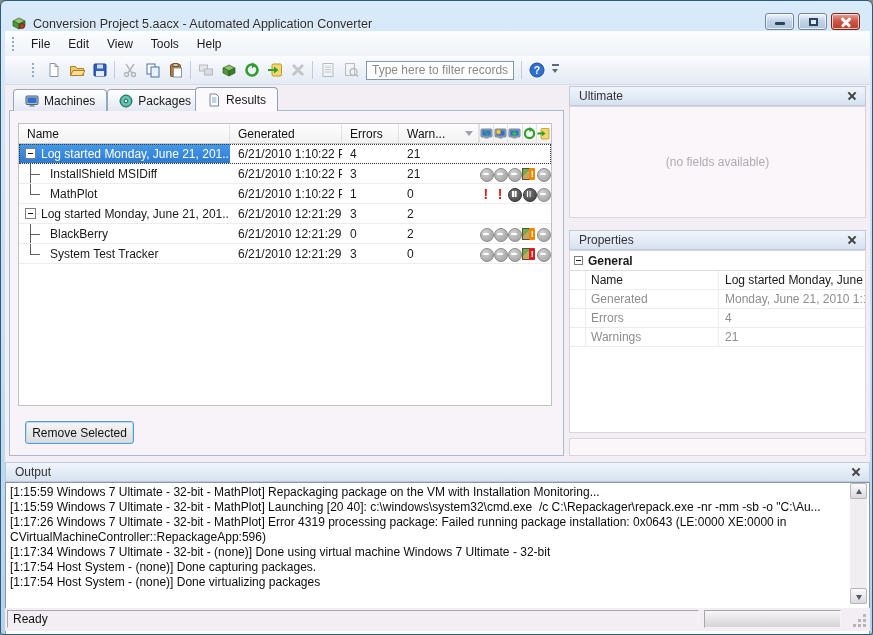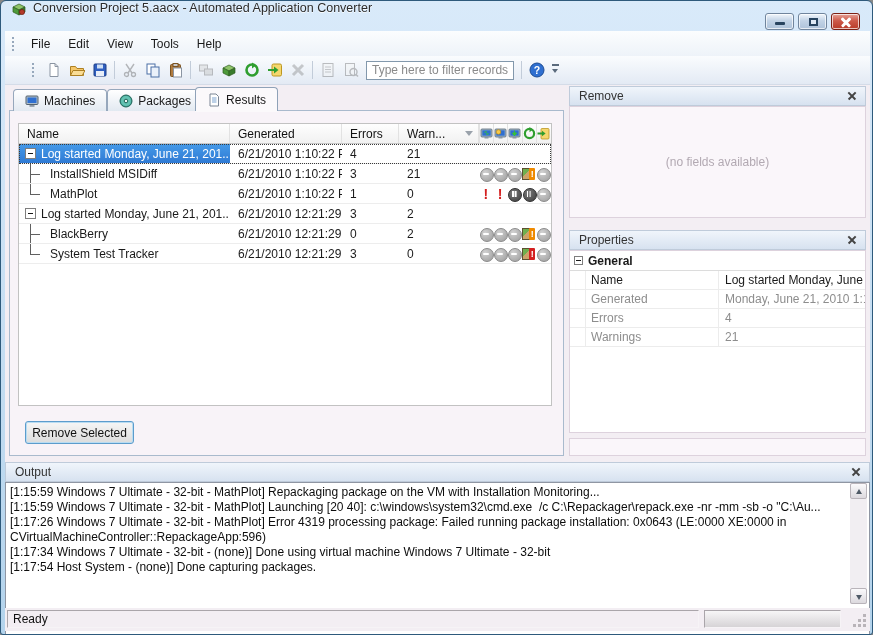--- a/index.html
+++ b/index.html
@@ -4,21 +4,21 @@
 <style>
   * { margin:0; padding:0; box-sizing:border-box; }
   html,body { background:#888; }
   body { font-family:"Liberation Sans","DejaVu Sans",sans-serif; font-size:12px; color:#1a1a1a; }
 
   .window { position:relative; width:873px; height:635px; overflow:hidden;
     border:1px solid #2e5a7c; border-radius:6px 6px 3px 3px;
     background:linear-gradient(#d9eafa,#b3d3ec); }
 
   
-  .titlebar { position:absolute; left:0; top:0; width:873px; height:30px; display:flex; align-items:flex-start; padding-left:10px; }
+  .titlebar { position:absolute; left:0; top:0; width:873px; height:30px; display:flex; align-items:flex-end; padding-left:10px; }
   .app-icon { width:16px; height:16px; margin-right:6px; flex:none; }
   .title-text { color:#2b2b2b; text-shadow:0 1px 0 rgba(255,255,255,.8); font-size:12.5px; }
   .winbtns { position:absolute; right:14px; top:12px; display:flex; gap:4px; }
   .winbtn { width:29px; height:17px; border-radius:3px; border:1px solid #70859d;
     background:linear-gradient(#f2f7fc,#c2d3e6 45%,#aec3da); position:relative;
     box-shadow:inset 0 0 0 1px rgba(255,255,255,.7); }
   .winbtn.close { border-color:#7c2014; background:linear-gradient(#e6a399,#cd5a4a 45%,#b83a28); }
   .glyph-min { position:absolute; left:9px; top:8px; width:10px; height:3px; background:#28445f; border-radius:1px; }
   .glyph-restore { position:absolute; left:10px; top:4px; width:9px; height:8px; border:2px solid #28445f; background:#dfeaf5; }
   .glyph-close-a,.glyph-close-b { position:absolute; left:8px; top:7px; width:12px; height:2.5px; background:#fff; border-radius:1px; }
@@ -458,21 +458,21 @@
           <span class="ricon disabled"></span>
           <span class="ricon package-error"></span>
           <span class="ricon disabled"></span>
         </div>
     </div>
   </div>
 
   <button class="remove-btn">Remove Selected</button>
 
   <div class="panel-title columns-title">
-    <span>Remove</span>
+    <span>Ultimate</span>
     <span class="panel-close"></span>
   </div>
   <div class="columns-body">
     <span class="empty-text">(no fields available)</span>
   </div>
 
   <div class="panel-title props-title">
     <span>Properties</span>
     <span class="panel-close"></span>
   </div>
@@ -508,20 +508,21 @@
     <span>Output</span>
     <span class="panel-close"></span>
   </div>
   <div class="output-body">
       <div class="output-line">[1:15:59 Windows 7 Ultimate - 32-bit - MathPlot] Repackaging package on the VM with Installation Monitoring...</div>
       <div class="output-line">[1:15:59 Windows 7 Ultimate - 32-bit - MathPlot] Launching [20 40]: c:\windows\system32\cmd.exe  /c C:\Repackager\repack.exe -nr -mm -sb -o "C:\Au...</div>
       <div class="output-line">[1:17:26 Windows 7 Ultimate - 32-bit - MathPlot] Error 4319 processing package: Failed running package installation: 0x0643 (LE:0000 XE:0000 in</div>
       <div class="output-line">CVirtualMachineController::RepackageApp:596)</div>
       <div class="output-line">[1:17:34 Windows 7 Ultimate - 32-bit - (none)] Done using virtual machine Windows 7 Ultimate - 32-bit</div>
       <div class="output-line">[1:17:54 Host System - (none)] Done capturing packages.</div>
+      <div class="output-line">[1:17:54 Host System - (none)] Done virtualizing packages</div>
     </div>
   <div class="vscroll">
     <span class="sb-btn sb-up"></span>
     <span class="sb-btn sb-down"></span>
   </div>
 
   <div class="statusbar">
     <div class="status-field">Ready</div>
     <div class="progress"></div>
     <div class="resize-grip"></div>

